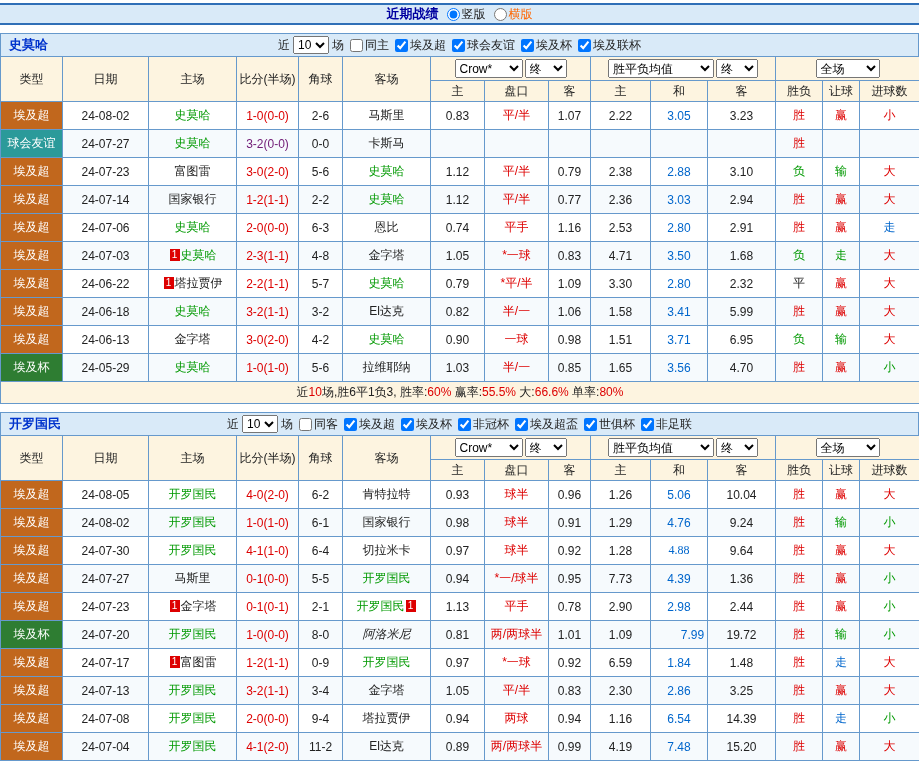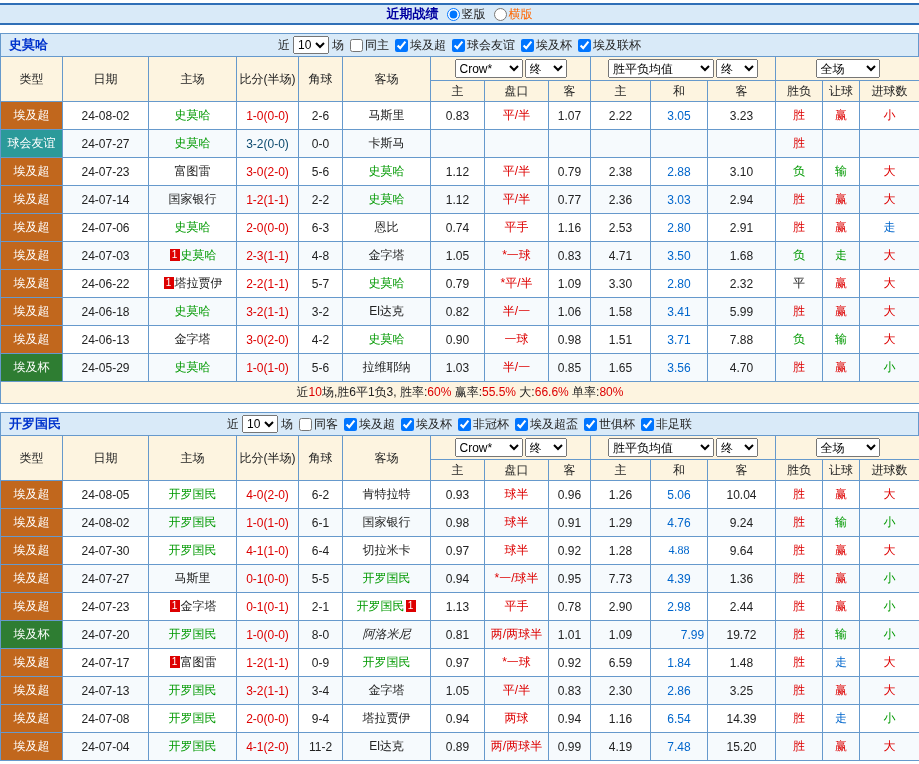--- a/index.html
+++ b/index.html
@@ -144,21 +144,21 @@
           <td style="color: rgb(0, 102, 204);">3.05</td>
           <td>3.23</td>
           <td style="color: rgb(221, 0, 0);">胜</td>
           <td style="color: rgb(221, 0, 0);">赢</td>
           <td style="color: rgb(221, 0, 0);">小</td>
         </tr>
         <tr>
           <td style="background: rgb(43, 154, 154); color: rgb(255, 255, 255);">球会友谊</td>
           <td>24-07-27</td>
           <td><span style="color: rgb(0, 153, 0);">史莫哈</span></td>
-          <td style="color: #0c4a6e;">3-2(0-0)</td>
+          <td style="color: #701a75;">3-2(0-0)</td>
           <td>0-0</td>
           <td><span style="color: rgb(34, 34, 34);">卡斯马</span></td>
           <td></td>
           <td style="color: rgb(221, 0, 0);"></td>
           <td></td>
           <td></td>
           <td style="color: rgb(0, 102, 204);"></td>
           <td></td>
           <td style="color: rgb(221, 0, 0);">胜</td>
           <td></td>
@@ -271,21 +271,21 @@
           <td>24-06-13</td>
           <td><span style="color: rgb(34, 34, 34);">金字塔</span></td>
           <td style="color: rgb(221, 0, 0);">3-0(2-0)</td>
           <td>4-2</td>
           <td><span style="color: rgb(0, 153, 0);">史莫哈</span></td>
           <td>0.90</td>
           <td style="color: rgb(221, 0, 0);">一球</td>
           <td>0.98</td>
           <td>1.51</td>
           <td style="color: rgb(0, 102, 204);">3.71</td>
-          <td>7.88</td>
+          <td>6.95</td>
           <td style="color: rgb(0, 153, 0);">负</td>
           <td style="color: rgb(0, 153, 0);">输</td>
           <td style="color: rgb(221, 0, 0);">大</td>
         </tr>
         <tr>
           <td style="background: rgb(46, 125, 50); color: rgb(255, 255, 255);">埃及杯</td>
           <td>24-05-29</td>
           <td><span style="color: rgb(0, 153, 0);">史莫哈</span></td>
           <td style="color: rgb(221, 0, 0);">1-0(1-0)</td>
           <td>5-6</td>

